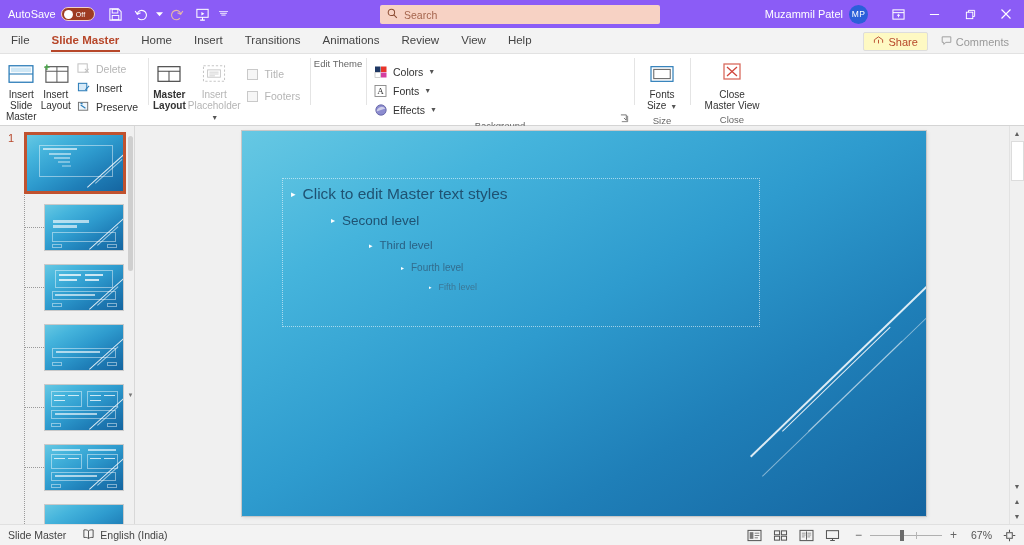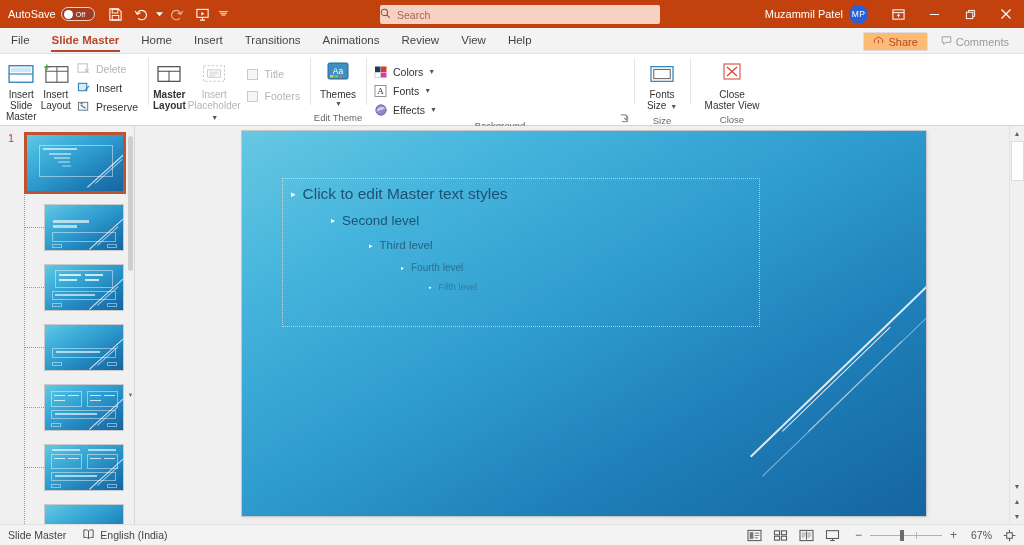--- a/index.html
+++ b/index.html
@@ -6,21 +6,21 @@
   html,body{ width:1024px; height:545px; overflow:hidden; }
   body{
     font-family:"Liberation Sans", sans-serif;
     font-size:11px;
     color:#333;
     background:#f3f3f3;
     -webkit-font-smoothing:antialiased;
   }
   
   .titlebar{
-    height:28px; background:#c2410c; display:flex; align-items:center;
+    height:28px; background:#8b5cf6; display:flex; align-items:center;
     color:#fff; position:relative;
   }
   .autosave{ display:flex; align-items:center; gap:5px; margin-left:8px; font-size:11px; }
   .toggle{
     width:34px; height:14px; border-radius:8px; border:1px solid #f0d2c8;
     background:#9e3b22; display:flex; align-items:center; padding:0 2px; gap:3px;
   }
   .toggle .knob{ width:9px;height:9px;border-radius:50%;background:#fff; }
   .toggle .off{ font-size:7px; color:#fff; letter-spacing:.2px; }
   .qat{ display:flex; align-items:center; gap:3px; margin-left:10px; }
@@ -29,21 +29,21 @@
     border-radius:2px; cursor:default;
   }
   .qicon svg{ display:block; }
   .doctitle{
     position:absolute; left:238px; top:0; height:28px; display:flex; align-items:center;
     font-size:11.5px; white-space:nowrap;
   }
   .searchbox{
     position:absolute; left:380px; top:5px; width:280px; height:19px;
     background:#f7d2c4; border-radius:2px; display:flex; align-items:center;
-    gap:6px; color:#7a3b26; font-size:10.5px;
+    gap:6px; padding-left:7px; color:#7a3b26; font-size:10.5px;
   }
   .searchbox input{
     border:0;background:transparent;outline:none;font-family:inherit;font-size:10.5px;
     color:#7a3b26; width:225px;
   }
   .searchbox input::placeholder{ color:#a5654d; }
   .tb-right{ position:absolute; right:0; top:0; height:28px; display:flex; align-items:center; }
   .username{ font-size:11px; margin-right:6px; white-space:nowrap; }
   .avatar{
     width:19px;height:19px;border-radius:50%;background:#2b5fd9;color:#fff;
@@ -65,21 +65,21 @@
     cursor:default; position:relative; white-space:nowrap;
   }
   .tab.active{ color:#b7472a; font-weight:bold; }
   .tab.active:after{
     content:""; position:absolute; left:10px; right:10px; bottom:1px; height:2px;
     background:#b7472a;
   }
   .tabs-right{ position:absolute; right:6px; bottom:2px; display:flex; gap:4px; align-items:center;}
   .share-btn{
     display:flex;align-items:center;gap:4px;font-size:11px;color:#b7472a;
-    padding:2px 9px; border:1px solid #ddd; border-radius:2px; background:#fdba74;
+    padding:2px 9px; border:1px solid #ddd; border-radius:2px; background:#fef9c3;
     cursor:default;
   }
   .comments-btn{
     display:flex;align-items:center;gap:4px;font-size:11px;color:#999;
     padding:2px 9px; cursor:default;
   }
 
   
   .ribbon{
     height:72px; background:#fff; display:flex; position:relative;
@@ -435,35 +435,20 @@
               <span class="chk"></span>
             </span>
           <span>Footers</span>
         </div>
       </div>
     </div>
     <div class="rglabel">Master Layout</div>
   </div>
 
   <div class="rgroup" style="width:56px">
-    <div class="rgbody" style="justify-content:center">
-      <div class="bigbtn">
-        <span class="ic">
-          <svg width="26" height="24" viewBox="0 0 26 24">
-              <rect x="3" y="1" width="20" height="16" rx="1.5" fill="#3f8fc4" stroke="#1f6a9a" stroke-width="1"></rect>
-              <text x="13" y="11.5" font-size="8.5" fill="#fff" text-anchor="middle" font-family="Liberation Sans, sans-serif">Aa</text>
-              <rect x="5" y="13" width="3.5" height="2.6" fill="#e8c23a"></rect>
-              <rect x="9.5" y="13" width="3.5" height="2.6" fill="#7fc242"></rect>
-              <rect x="14" y="13" width="3.5" height="2.6" fill="#e56a3b"></rect>
-            </svg>
-        </span>
-        <span class="lb">Themes</span>
-        <span class="chev">▼</span>
-      </div>
-    </div>
     <div class="rglabel">Edit Theme</div>
   </div>
 
   <div class="rgroup" style="width:268px">
     <div class="rgbody" style="padding-top:3px">
       <div class="smallcol">
         <div class="smallbtn">
           <span class="si">
             <svg width="14" height="14" viewBox="0 0 14 14">
                 <rect x="1" y="1.5" width="5.5" height="5.5" fill="#1f3864"></rect>

